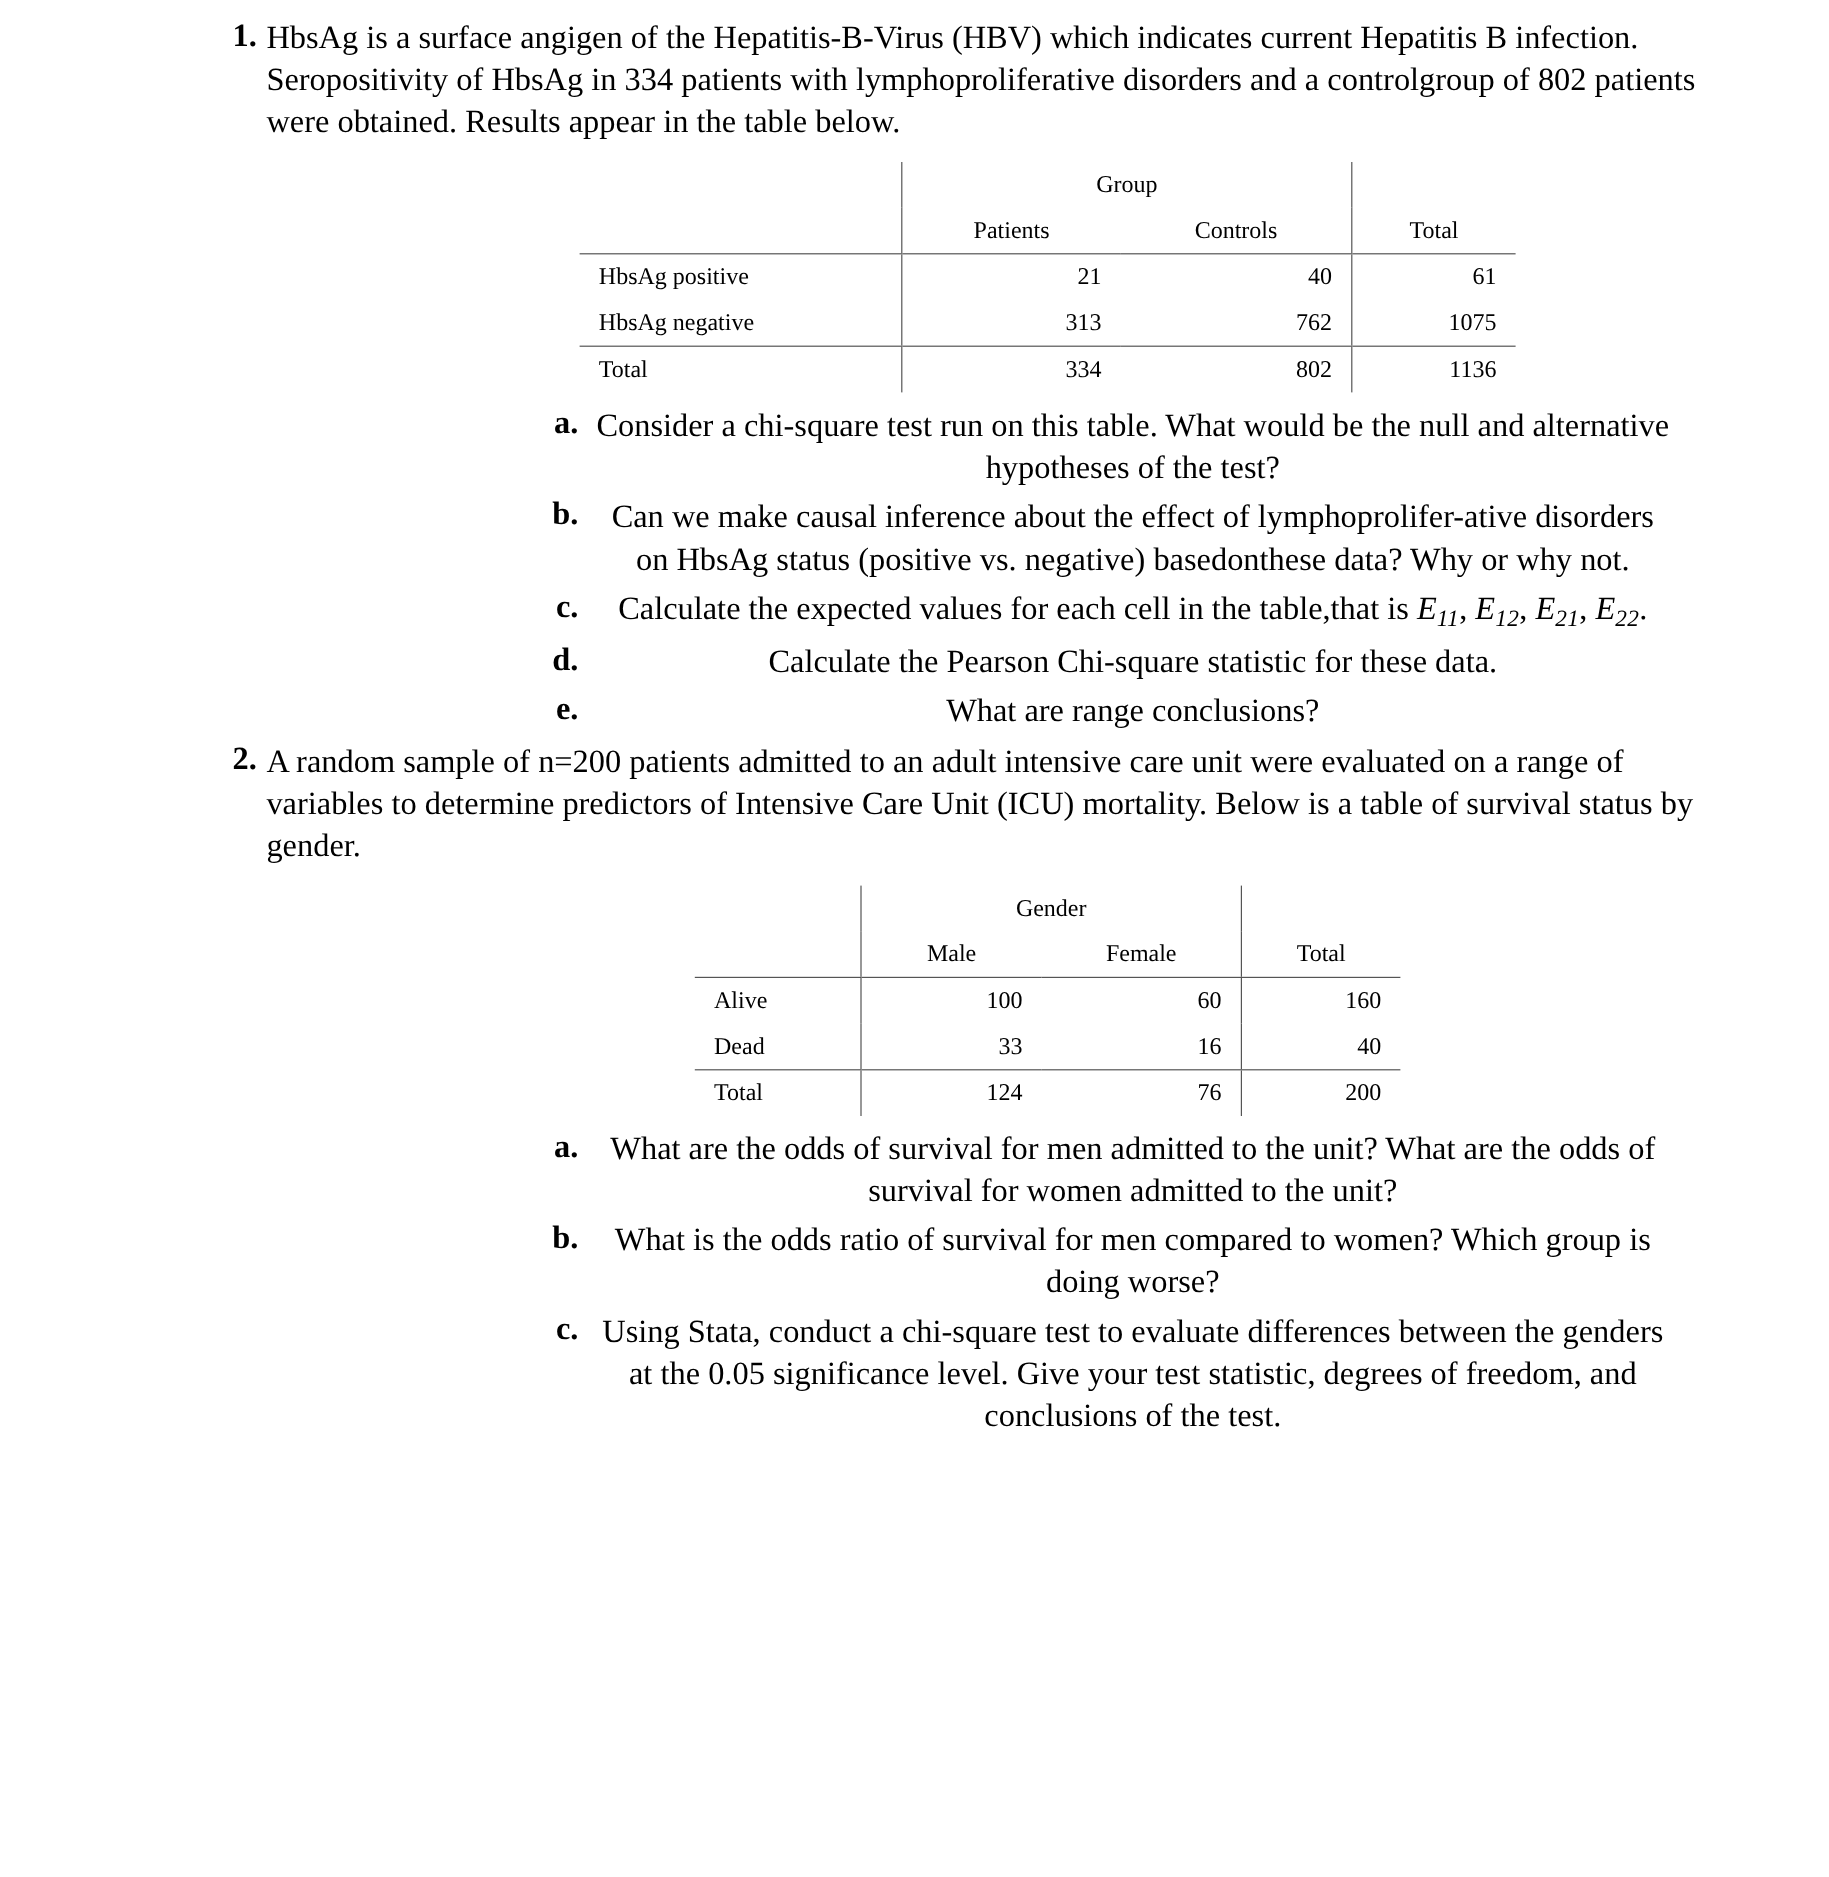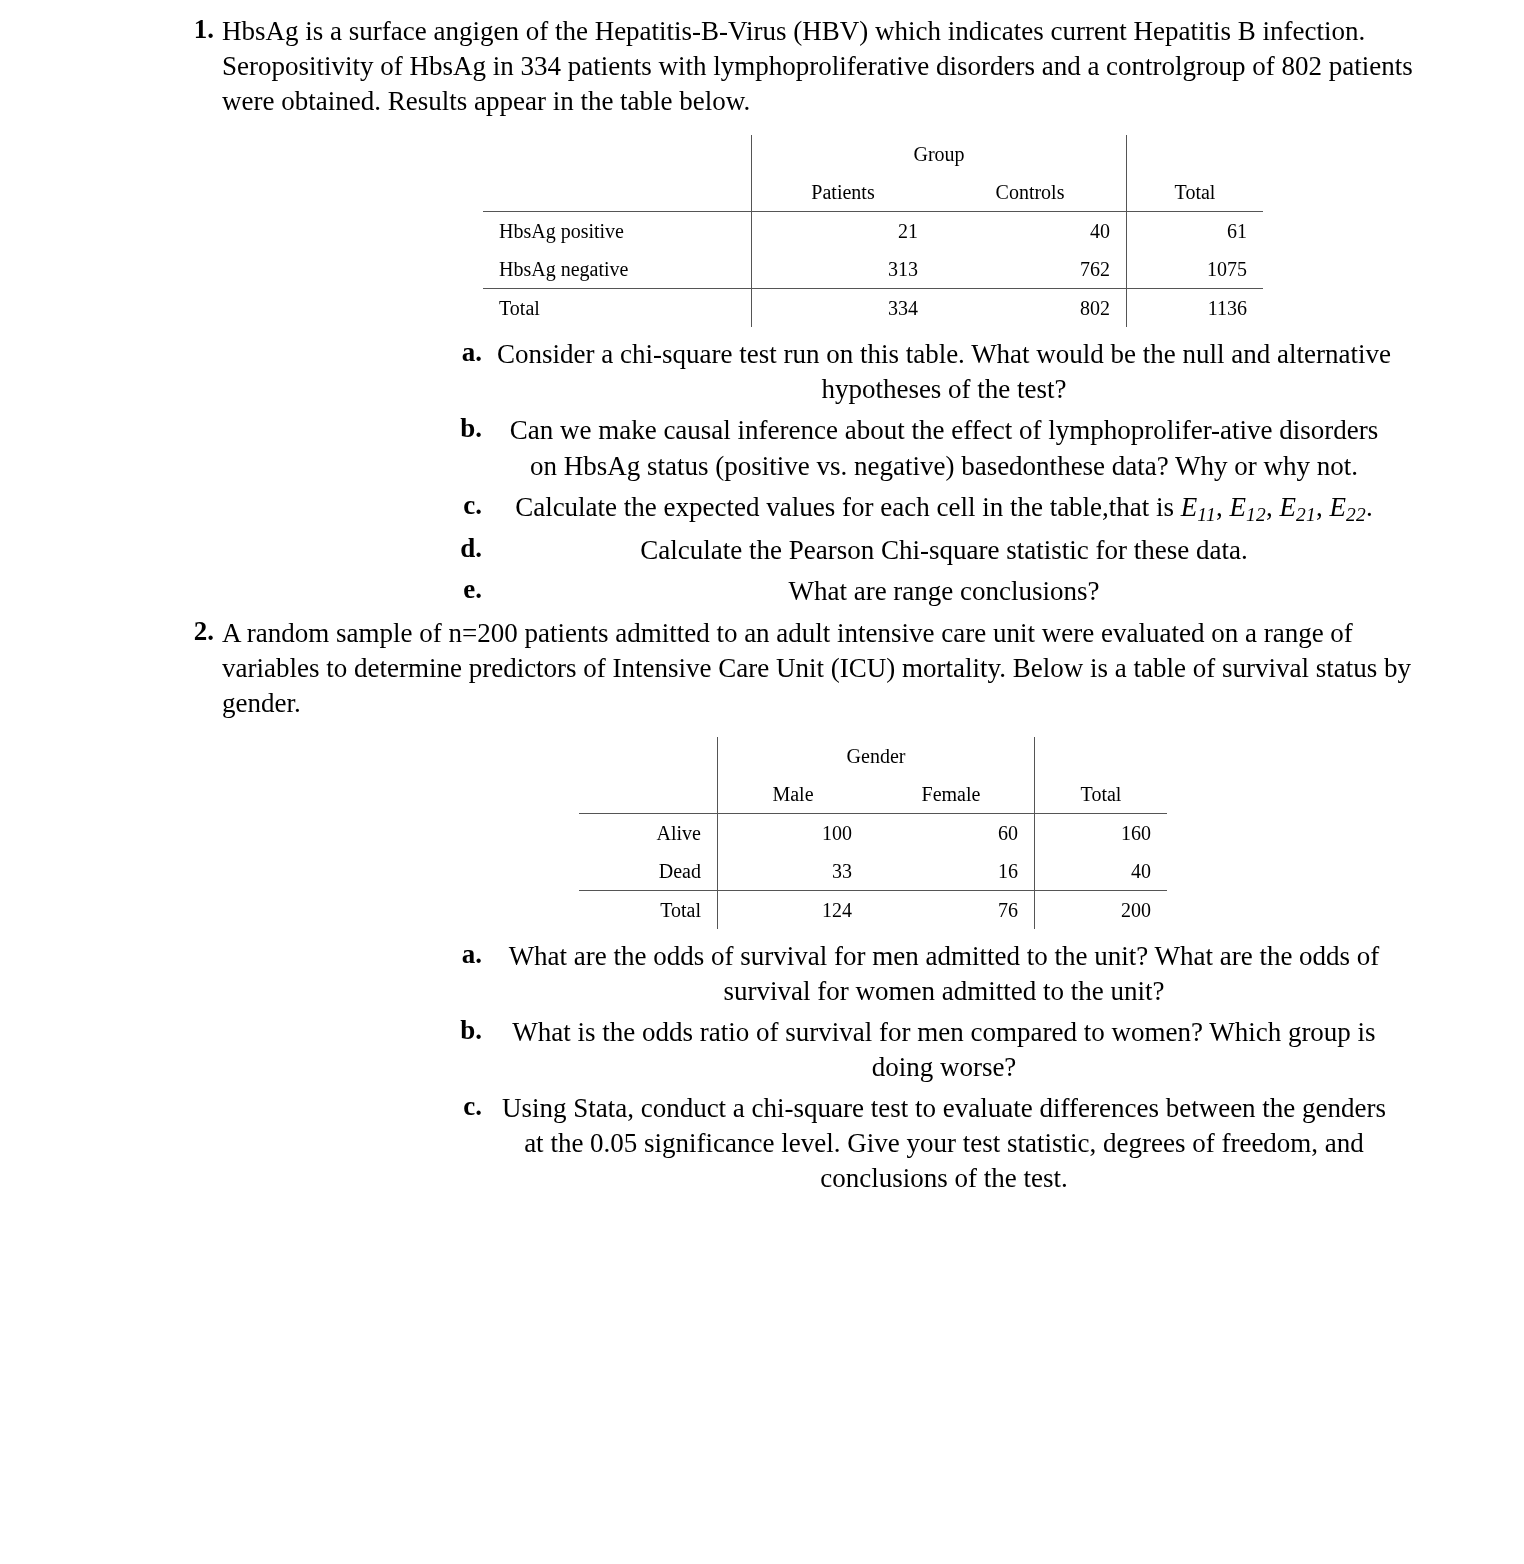--- a/index.html
+++ b/index.html
@@ -116,21 +116,21 @@
     padding: 9px 12px 9px 12px;
     white-space: nowrap;
   }
   .rule-bottom > td, .rule-bottom > th {
     border-bottom: 1.6px solid #555555;
   }
   .vline-l {
     border-left: 1.6px solid #555555;
   }
   .lbl-left  { text-align: left;  padding-right: 26px; }
-  .lbl-right { text-align: right; padding-right: 22px; }
+  .lbl-right { padding-right: 22px; }
   .num       { text-align: right; }
   .spanhead  { text-align: center; }
   .colhead   { text-align: center; }
 
   
   #table-hbsag td, #table-hbsag th { padding-left: 16px; padding-right: 16px; }
   #table-hbsag .c-label   { min-width: 236px; margin-top: 12px; }
   #table-hbsag .c-pat     { min-width: 150px; }
   #table-hbsag .c-ctrl    { min-width: 160px; }
   #table-hbsag .c-tot     { min-width: 104px; }

